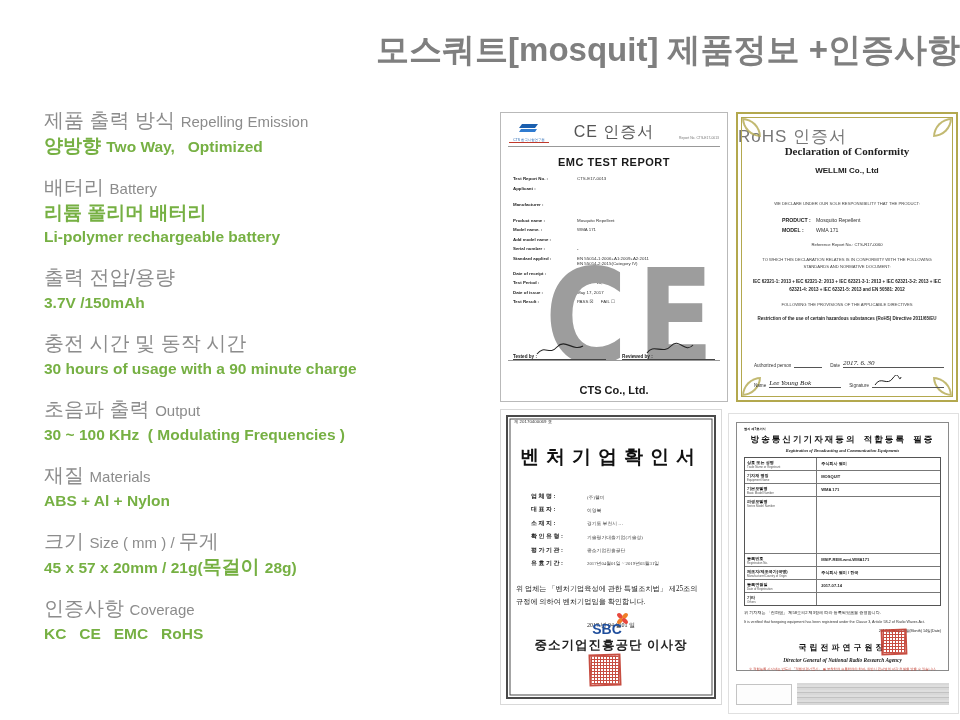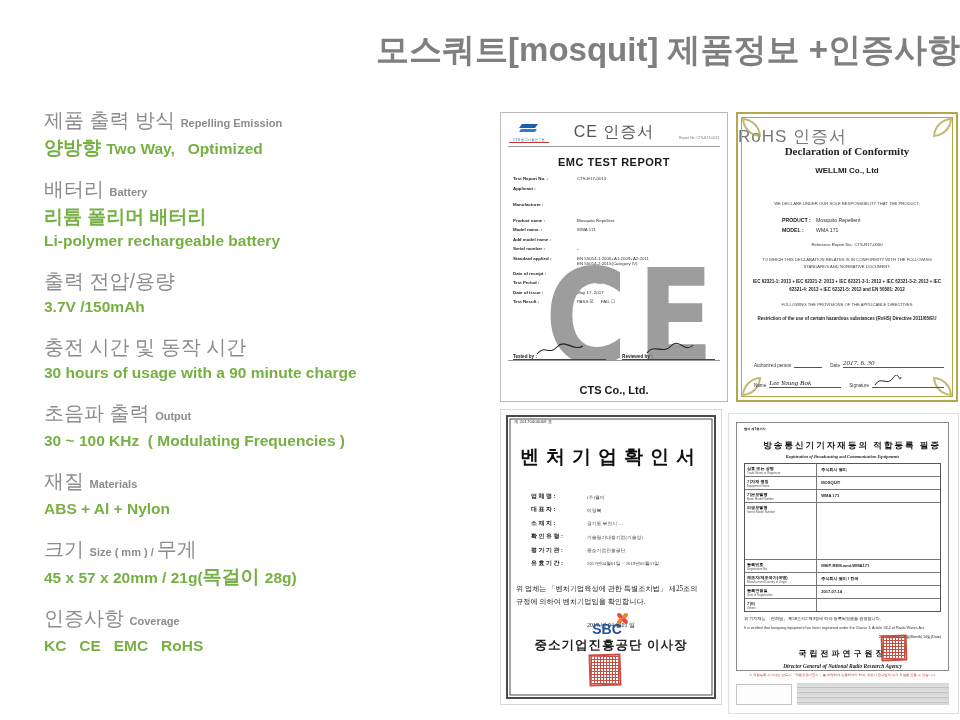--- a/index.html
+++ b/index.html
@@ -6,21 +6,21 @@
   .slide{position:relative;width:960px;height:720px;background:#ffffff;overflow:hidden;
          font-family:"Liberation Sans",sans-serif;margin:0 auto;}
   
   .title{position:absolute;left:0;right:0;top:28px;text-align:right;
          font-size:33px;font-weight:bold;color:var(--title_gray);}
   
   .specs{position:absolute;left:44px;top:108px;width:452px;}
   .spec{margin-bottom:17px;}
   .spec-label{line-height:25px;color:var(--gray);}
   .spec-label .ko{font-size:20px;}
-  .spec-label .en{font-size:11px;font-weight:bold;}
+  .spec-label .en{font-size:15px;}
   .spec-line{line-height:23px;white-space:pre-wrap;font-weight:bold;color:var(--green);}
   .spec-line .vko{font-size:19px;}
   .spec-line .ven{font-size:15.5px;}
   
   .certs{position:absolute;left:500px;top:112px;width:480px;height:602px;}
   .cert{position:absolute;background:#fff;box-sizing:border-box;overflow:hidden;}
   #ce{left:0;top:0;width:228px;height:290px;border:1px solid #b9b9b9;}
   #rohs{left:236px;top:0;width:222px;height:290px;border:2px solid var(--gold);}
   #venture{left:0;top:297px;width:222px;height:296px;border:1px solid #d9d9d9;}
   #kc{left:228px;top:301px;width:231px;height:301px;border:1px solid #e0e0e0;}
@@ -87,22 +87,22 @@
   .sbc{color:var(--sbc_blue);font-weight:bold;font-size:14px;position:relative;margin-right:8px;}
   .sbc svg{position:absolute;top:-9px;right:-7px;}
   .vent-org{font-size:12.5px;font-weight:bold;color:#222;letter-spacing:1px;}
   .seal{border:2px solid var(--seal_red);transform:rotate(-2deg);opacity:.9;
       background:repeating-linear-gradient(0deg,var(--seal_red) 0 1px,transparent 1px 3px),
                  repeating-linear-gradient(90deg,var(--seal_red) 0 1px,transparent 1px 3px);}
   .seal-vent{width:28px;height:28px;margin-left:-12px;}
   
   .kc-page{position:absolute;left:7px;right:9px;top:8px;bottom:42px;border:1px solid #8a8a8a;padding:4px 7px;box-sizing:border-box;}
   .kc-formno{font-size:3.2px;color:#222;font-weight:bold;}
-  .kc-title{font-family:Liberation Serif, serif;font-weight:bold;font-size:8.6px;text-align:right;
-      letter-spacing:2px;margin-top:9px;color:#111;}
+  .kc-title{font-family:Liberation Mono, monospace;font-weight:bold;font-size:8.6px;text-align:center;
+      letter-spacing:2px;margin-top:3px;color:#111;}
   .kc-sub{font-family:"Liberation Serif",serif;font-style:italic;font-weight:bold;font-size:4.4px;
       text-align:center;margin:2px 0 4px;color:#222;}
   .kc-table{border:1px solid #555;}
   .kc-tr{display:flex;border-bottom:1px solid #777;min-height:12px;}
   .kc-tr:last-child{border-bottom:none;}
   .kc-tr.tall{min-height:56px;}
   .kc-th{width:37%;border-right:1px solid #777;padding:1.5px 2px;flex:none;box-sizing:border-box;}
   .kc-th .ko{font-size:4.1px;font-weight:bold;color:#111;}
   .kc-th .en{font-size:2.9px;color:#555;}
   .kc-td{flex:1;padding:2.5px 4px;font-size:4.1px;font-weight:bold;color:#222;}

